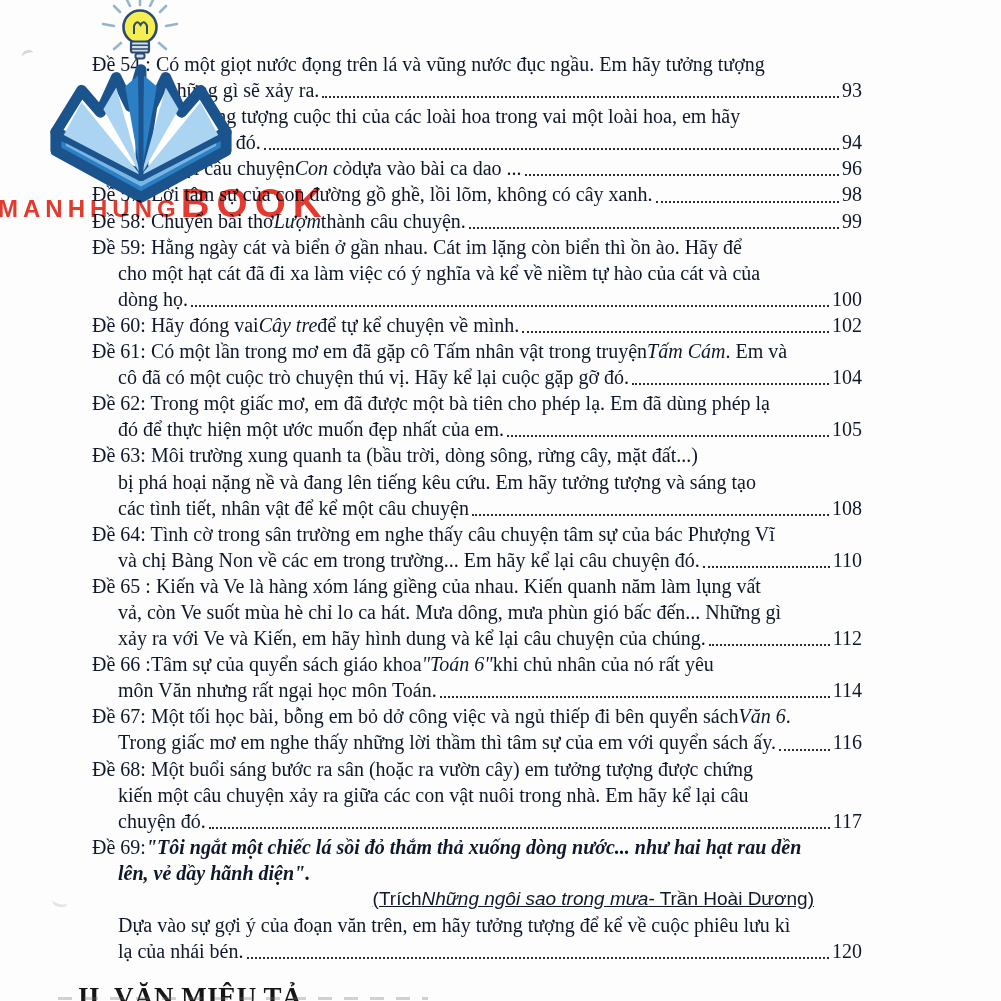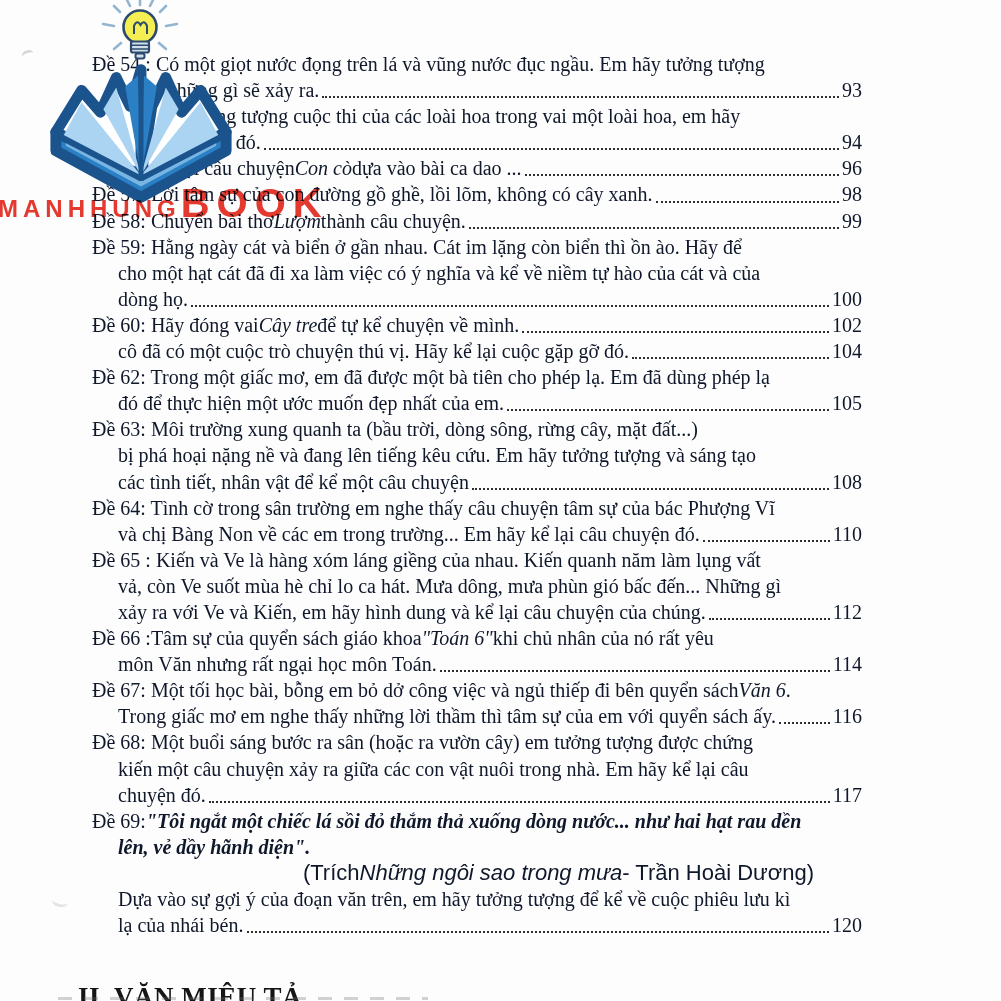--- a/index.html
+++ b/index.html
@@ -6,21 +6,21 @@
   body{width:1001px;height:1001px;background:#ffffff;overflow:hidden;
        font-family:"Liberation Serif","DejaVu Serif",serif;}
   .page{position:absolute;inset:0;background:#fdfdfd;color:#1c1c1c;}
   .toc{position:absolute;top:51px;left:92px;width:770px;}
   .line{display:flex;align-items:flex-end;height:26.1px;white-space:nowrap;
         font-size:20px;line-height:26.1px;color:#0f172a;}
   .line.indent{padding-left:26px;}
   .line.right{justify-content:flex-end;padding-right:48px;}
   .it{font-style:italic;}
   .bd{font-weight:600;}
-  .sans{font-family:"Liberation Sans","DejaVu Sans",sans-serif;font-size:22px;}
+  .sans{font-family:"Liberation Sans","DejaVu Sans",sans-serif;font-size:19px;text-decoration:underline;}
   .leader{flex:1;min-width:0;border-bottom:2.6px dotted #2e2e2e;margin:0 3px 5px 3px;}
   .pagenum{font-size:20px;}
   .heading{position:absolute;left:60px;top:964px;margin:18px;font-size:27px;
            font-weight:bold;letter-spacing:0.5px;color:#151515;}
   
   .wm{position:absolute;left:0;top:0;width:360px;height:240px;pointer-events:none;text-align:right;}
   .bulb{position:absolute;left:98px;top:0;width:84px;height:70px;z-index:6;}
   .book{position:absolute;left:42px;top:56px;width:198px;height:152px;z-index:5;}
   .brand{position:absolute;left:-2px;top:181px;z-index:7;display:flex;align-items:baseline;
          mix-blend-mode:multiply;color:#e6392e;font-family:"Liberation Sans","DejaVu Sans",sans-serif;
@@ -88,20 +88,25 @@
         <span class="leader"></span>
         <span class="pagenum">100</span>
       </div>
       <div class="line">
         <span>Đề 60: Hãy đóng vai </span>
         <span class="it">Cây tre</span>
         <span> để tự kể chuyện về mình.</span>
         <span class="leader"></span>
         <span class="pagenum">102</span>
       </div>
+      <div class="line">
+        <span>Đề 61: Có một lần trong mơ em đã gặp cô Tấm nhân vật trong truyện </span>
+        <span class="it">Tấm Cám</span>
+        <span>. Em và</span>
+      </div>
       <div class="line indent">
         <span>cô đã có một cuộc trò chuyện thú vị. Hãy kể lại cuộc gặp gỡ đó. </span>
         <span class="leader"></span>
         <span class="pagenum">104</span>
       </div>
       <div class="line">
         <span>Đề 62: Trong một giấc mơ, em đã được một bà tiên cho phép lạ. Em đã dùng phép lạ</span>
       </div>
       <div class="line indent">
         <span>đó để thực hiện một ước muốn đẹp nhất của em.</span>

